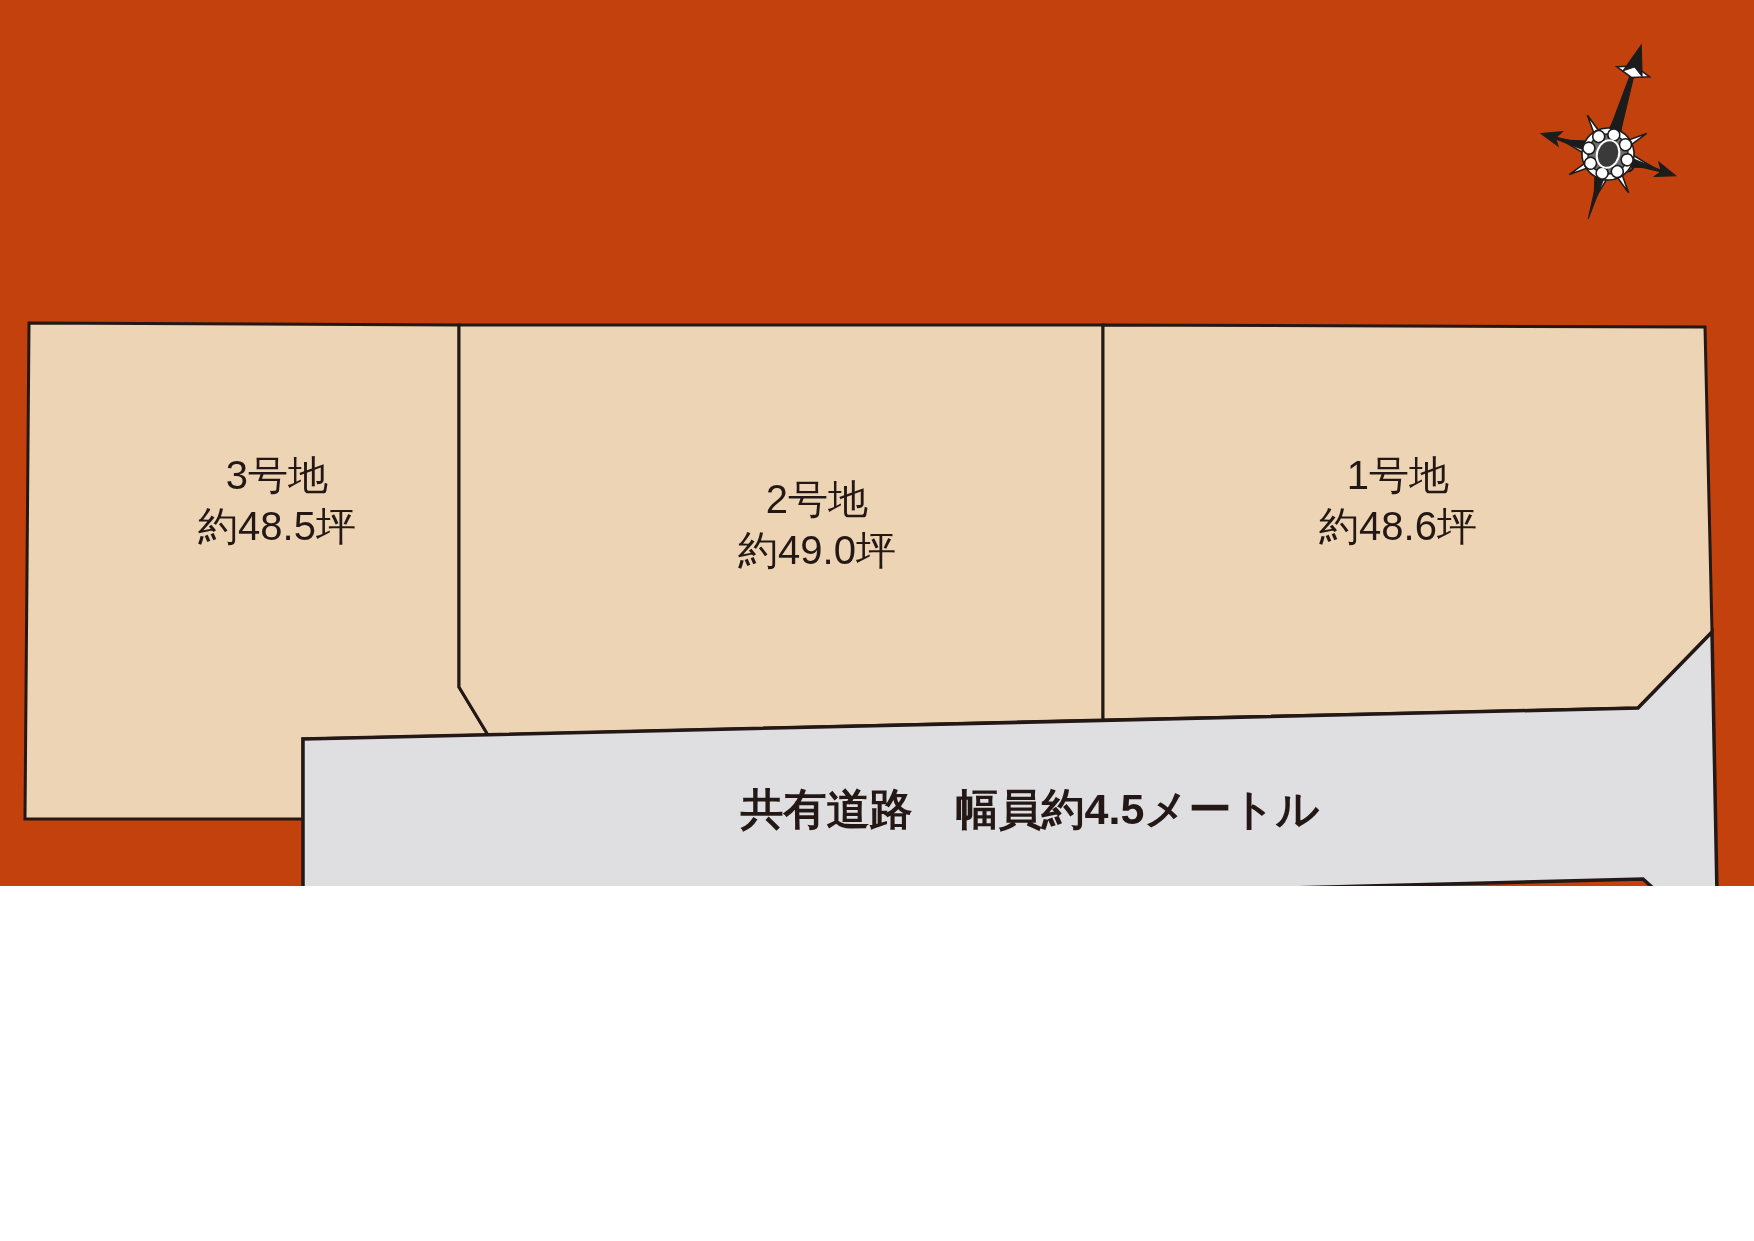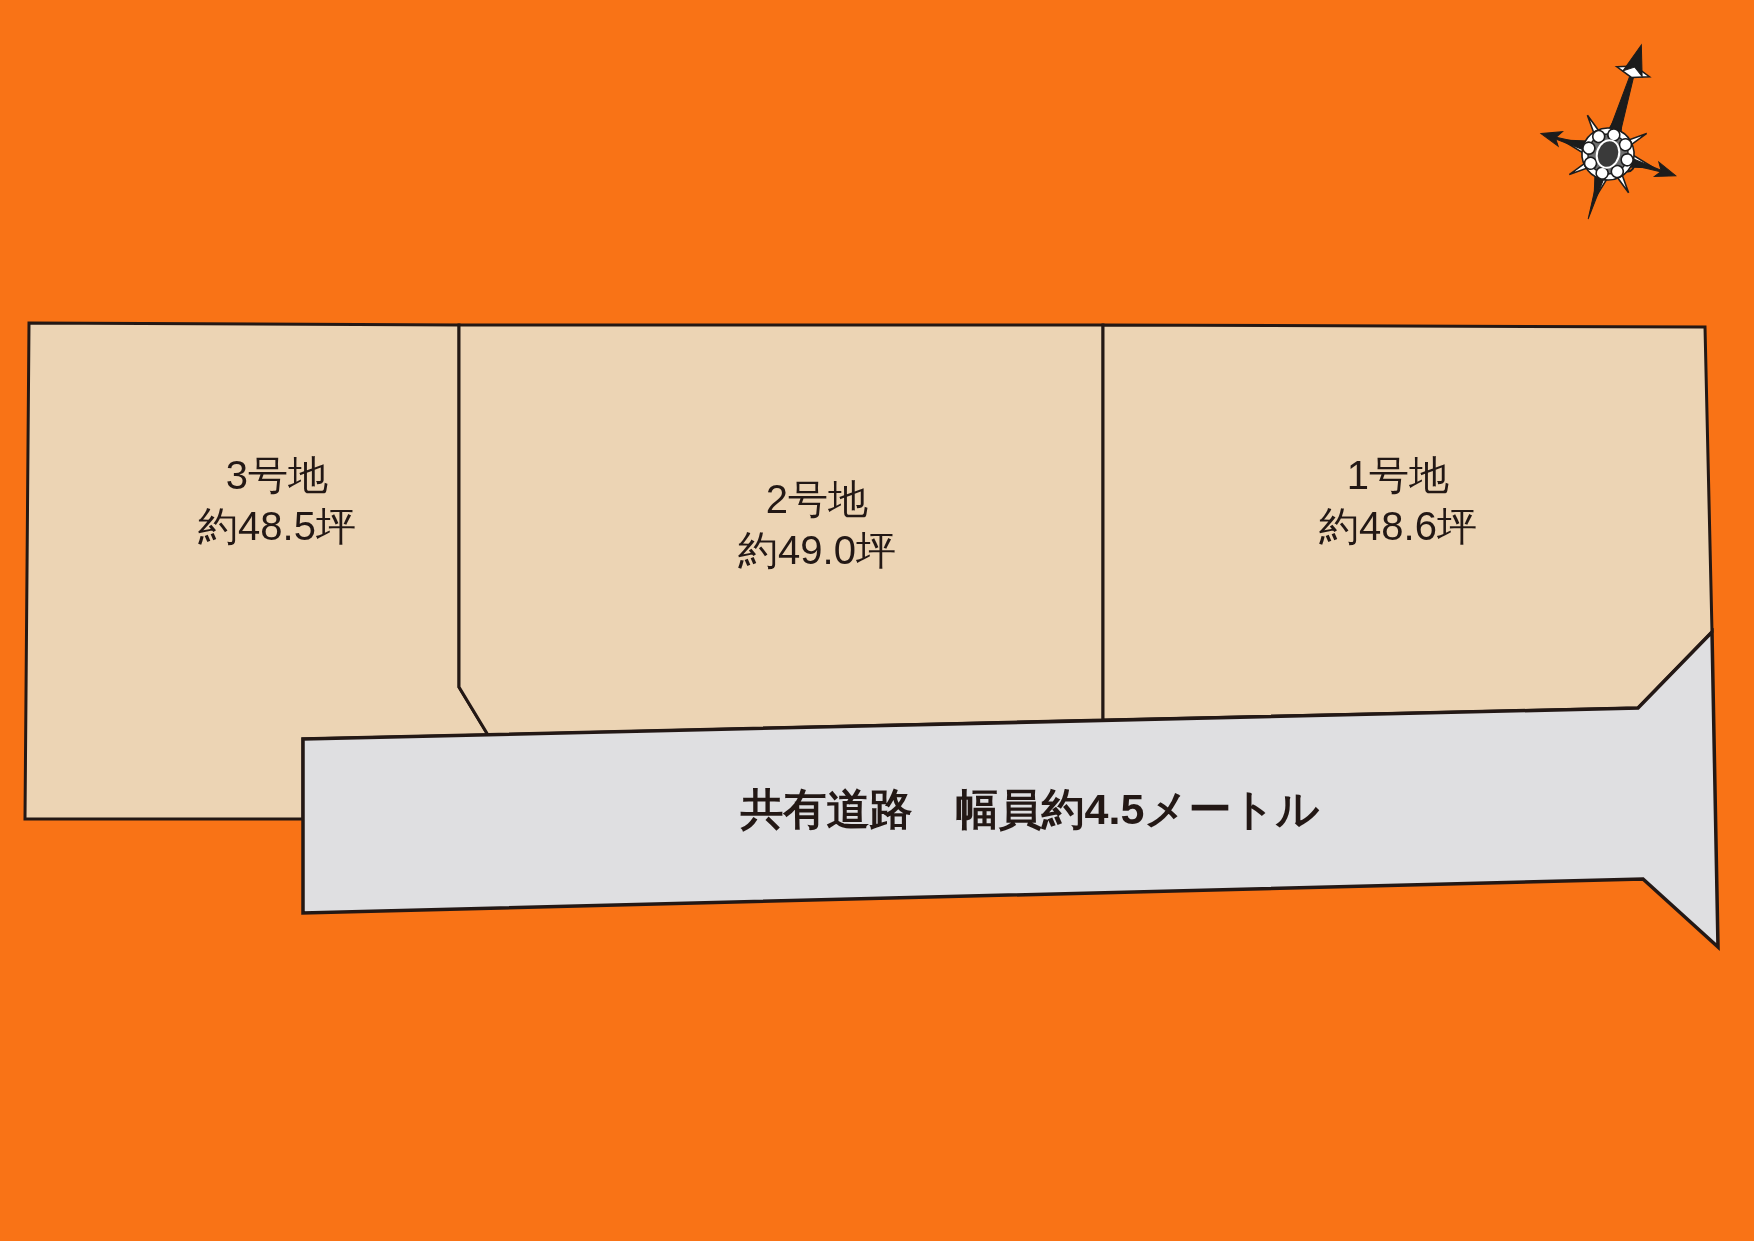--- a/index.html
+++ b/index.html
@@ -4,22 +4,22 @@
 <style>
   html, body {
     margin: 0;
     padding: 0;
     background: #ffffff;
     font-family: "Liberation Sans", sans-serif;
   }
   .canvas {
     position: relative;
     width: 1754px;
-    height: 1241px;
-    background: #f97316;
+    height: 886px;
+    background: #c2410c;
     overflow: hidden;
     color: #231815;
   }
   .plan-svg {
     position: absolute;
     left: 0;
     top: 0;
     width: 1754px;
     height: 1241px;
     display: block;

